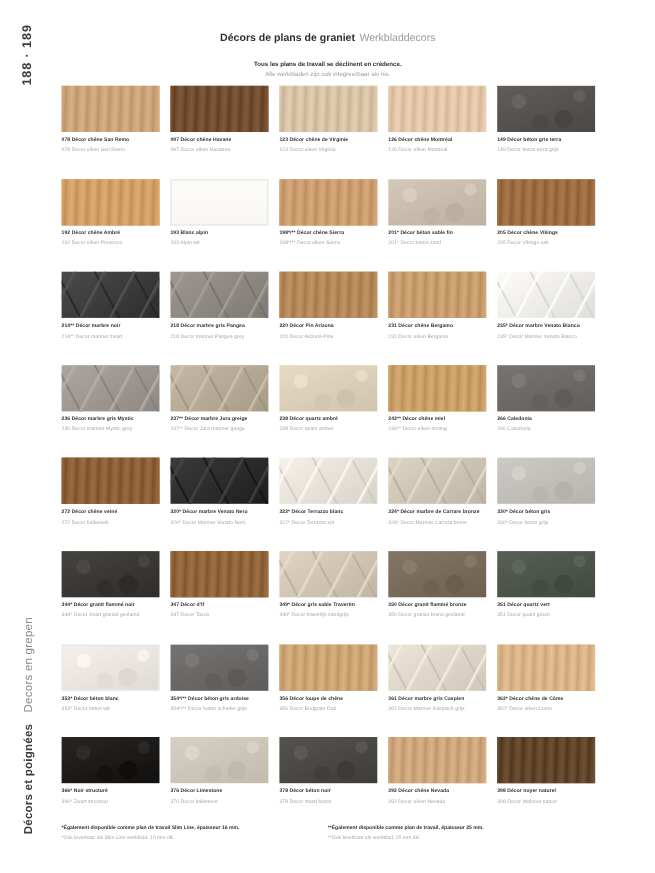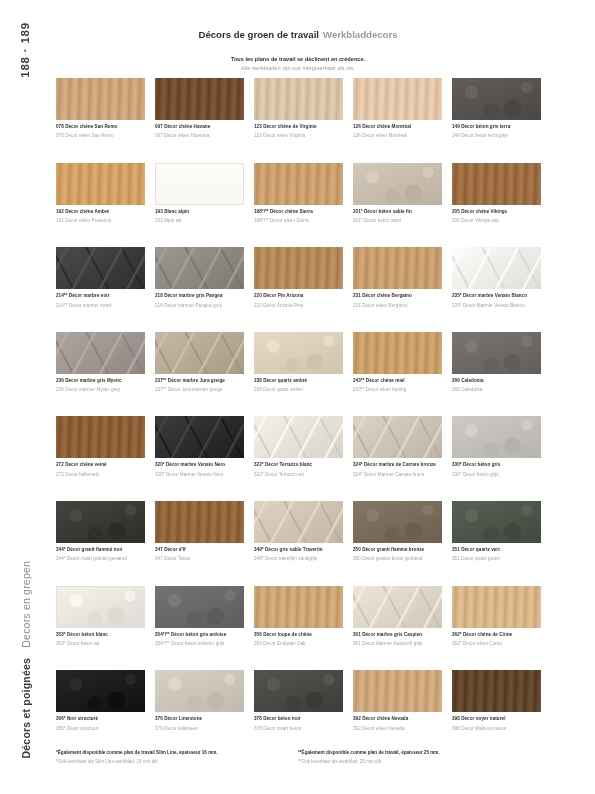--- a/index.html
+++ b/index.html
@@ -31,21 +31,21 @@
     writing-mode:vertical-rl; transform:rotate(180deg);
     white-space:nowrap; line-height:24px;
   }
   .side-chapter .fr{font-size:10.5px;font-weight:bold;color:#3c3c3c;letter-spacing:.2px;}
   .side-chapter .nl{font-size:10.5px;font-weight:normal;color:#8e8e8e;letter-spacing:.2px;margin-bottom:10px;}
 
   
   .header{ position:absolute; left:48px; top:28px; width:500px; text-align:center;}
   .header .title{ font-size:9.6px; line-height:13px;}
   .header .title .fr{font-weight:bold;color:#2f2f2f;}
-  .header .title .nl{font-weight:bold;color:#9a9a9a;margin-left:4px;margin-top:24px;}
+  .header .title .nl{font-weight:normal;color:#9a9a9a;margin-left:4px;margin-top:24px;}
   .header .sub{margin-top:14px;font-size:5.6px;line-height:8.4px;}
   .header .sub .fr{font-weight:bold;color:#2f2f2f;display:block;}
   .header .sub .nl{font-weight:normal;color:#a0a0a0;display:block;margin-top:1px;}
 
   
   .grid{
     position:absolute; left:56px; top:78px;
     width:485px;
     display:grid;
     grid-template-columns:repeat(5, 89px);
@@ -85,21 +85,21 @@
   <span>188 · 189</span>
 </div>
 
 <div class="side-chapter">
   <span class="nl">Decors en grepen</span>
   <span class="fr">Décors et poignées</span>
 </div>
 
 <div class="header">
   <div class="title">
-    <span class="fr">Décors de groen de travail</span><span class="nl">Werkbladdecors</span>
+    <span class="fr">Décors de plans de graniet</span><span class="nl">Werkbladdecors</span>
   </div>
   <div class="sub">
     <span class="fr">Tous les plans de travail se déclinent en crédence.</span>
     <span class="nl">Alle werkbladen zijn ook integreerbaar als nis.</span>
   </div>
 </div>
 
 <div class="grid" id="swatch-grid">
     <div class="swatch-cell">
       <div class="swatch" style="background: repeating-linear-gradient(92deg, rgb(215, 175, 133) 0px, rgb(205, 165, 123) 2px, rgb(189, 149, 107) 4px, rgb(207, 167, 125) 7px, rgb(217, 177, 135) 10px), linear-gradient(rgb(213, 173, 131), rgb(191, 151, 109));"></div>

